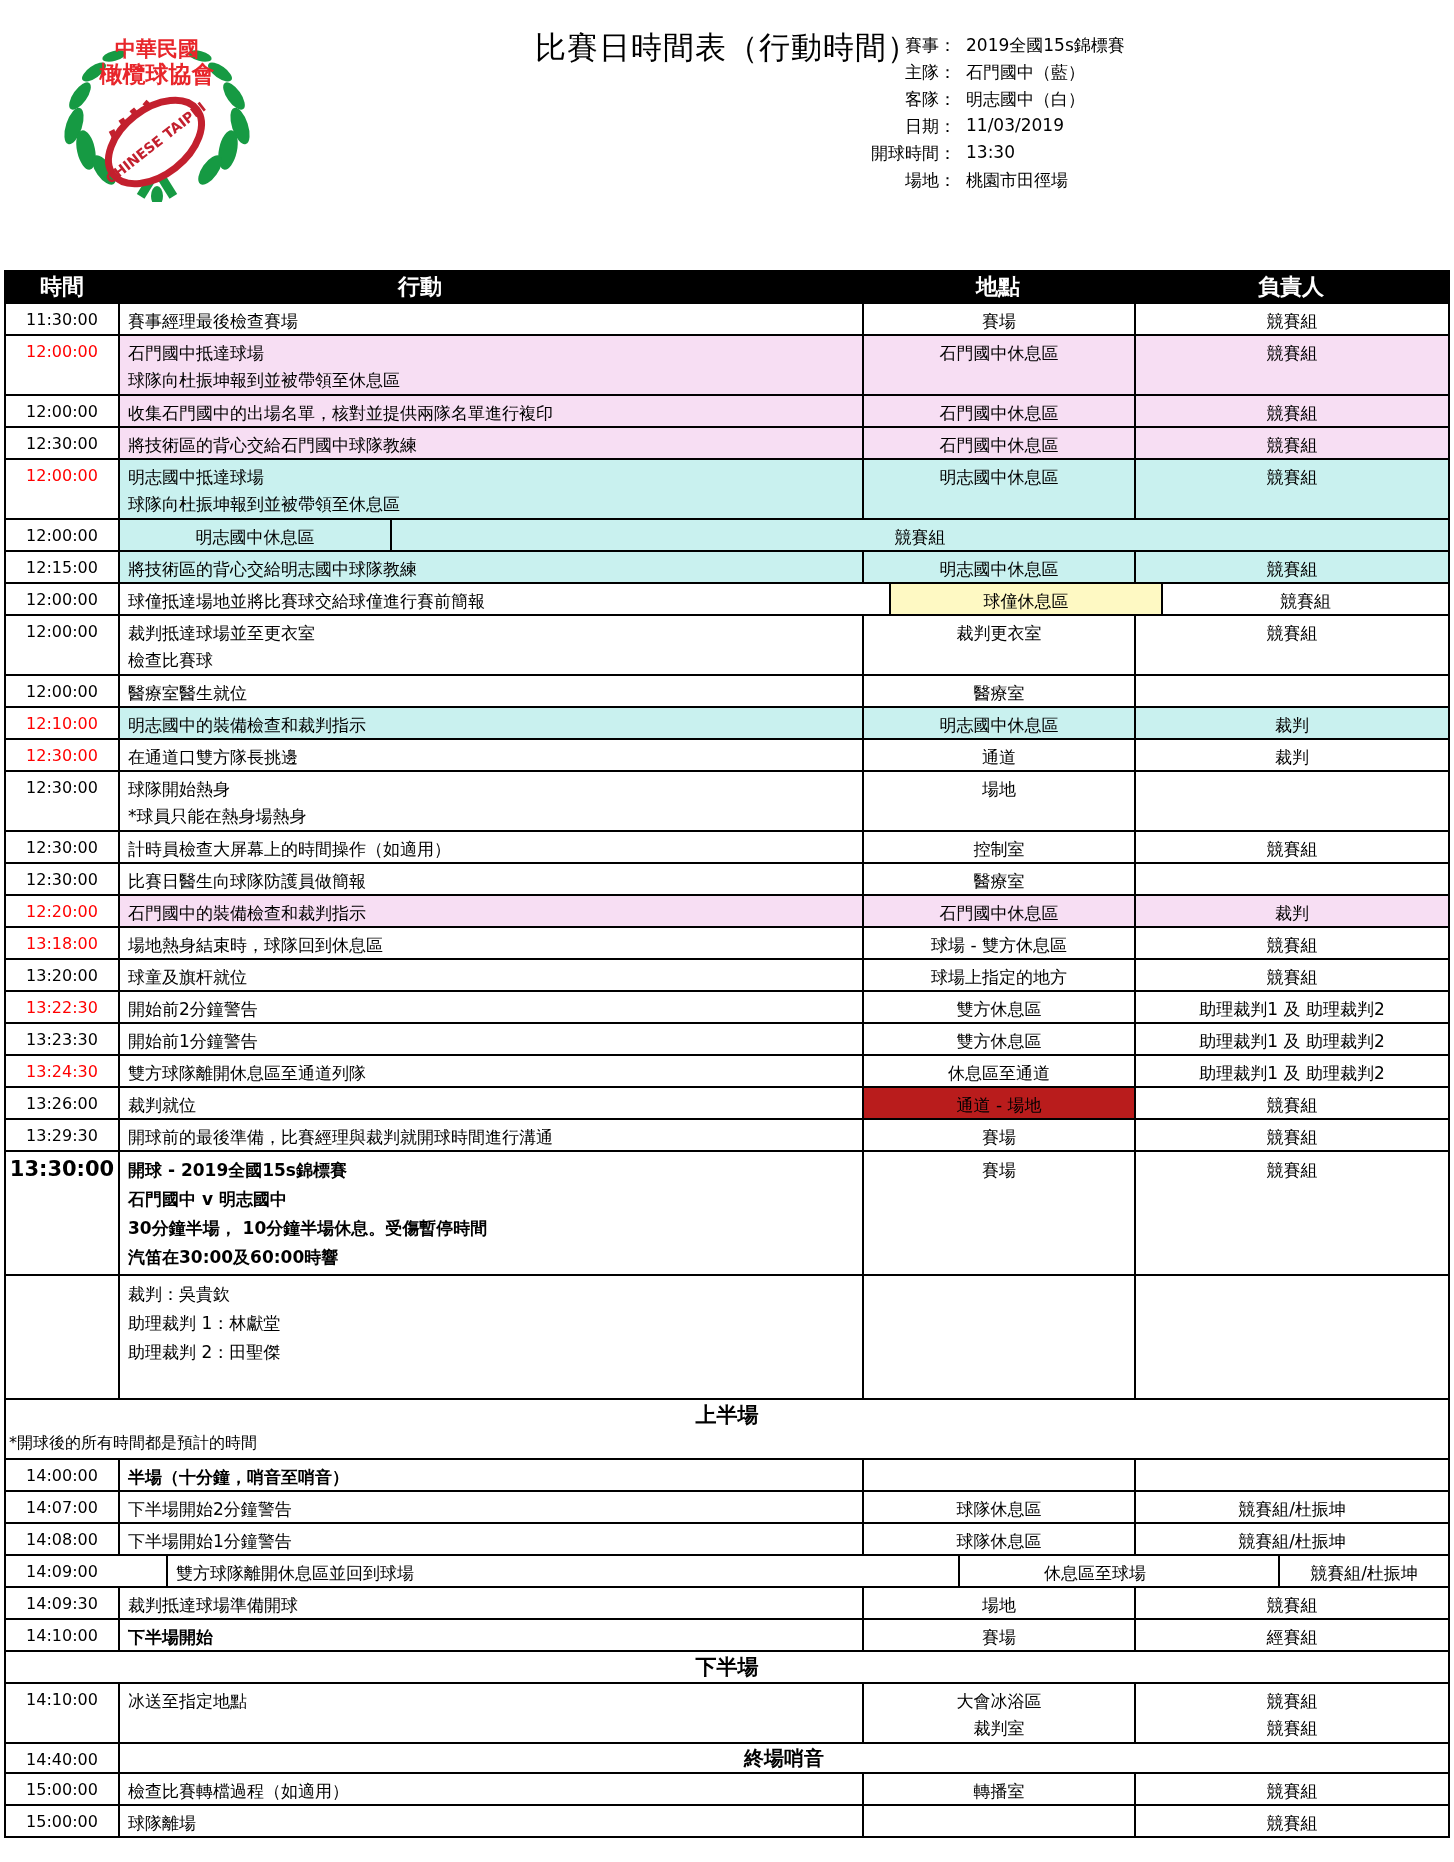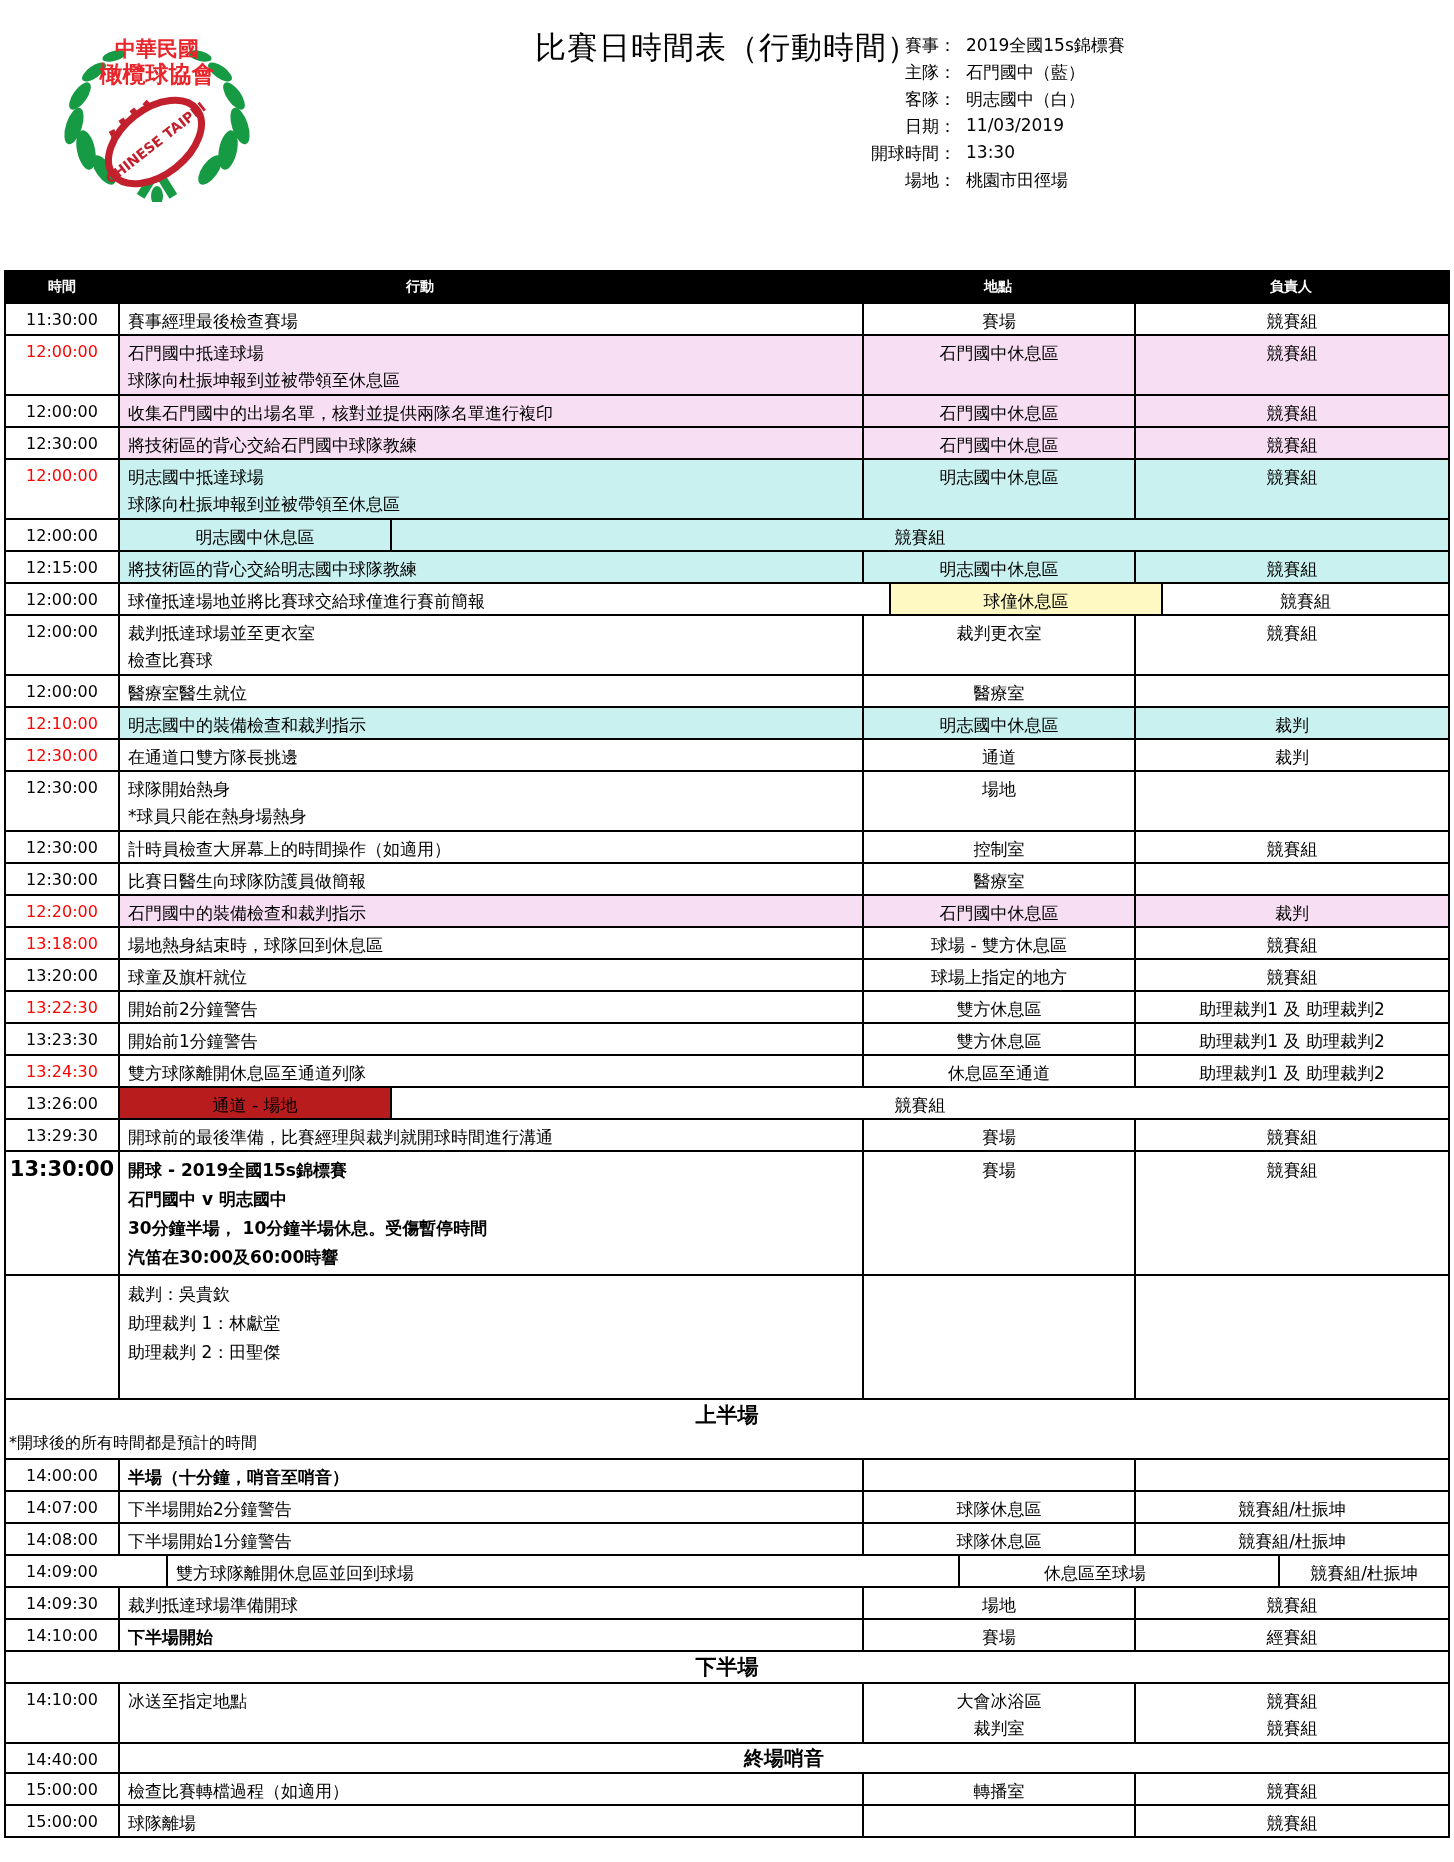--- a/index.html
+++ b/index.html
@@ -7,21 +7,21 @@
   .title{position:absolute;top:6px;left:0;width:1454px;text-align:center;font-size:31px;font-weight:500;letter-spacing:1px;}
   
   .logo{position:absolute;left:52px;top:30px;width:210px;height:172px;}
   
   .info{position:absolute;left:828px;top:34px;width:420px;}
   .info-row{display:flex;height:27px;align-items:flex-start;font-size:17px;}
   .info-label{width:128px;text-align:right;white-space:nowrap;}
   .info-value{margin-left:10px;white-space:nowrap;}
   
   .schedule{position:absolute;left:4px;top:270px;width:1446px;border:2px solid #000;box-sizing:border-box;background:#fff;}
-  .hrow{display:flex;background:#000;color:#fff;height:30px;font-weight:bold;font-size:14px;}
+  .hrow{display:flex;background:#000;color:#fff;height:30px;font-weight:bold;font-size:22px;}
   .hcell{display:flex;align-items:center;justify-content:center;box-sizing:border-box;}
   .h-time{width:112px;}
   .h-action{width:744px;padding-right:140px;}
   .h-loc{width:272px;}
   .h-resp{flex:1;}
   .srow{display:flex;border-top:2px solid #000;box-sizing:border-box;background:#fff;}
   .srow.no-top{border-top:none;}
   .cell{box-sizing:border-box;overflow:hidden;}
   .cell + .cell{border-left:2px solid #000;}
   .c-time{width:112px;text-align:center;font-size:16px;padding-top:5px;line-height:22px;}
@@ -350,20 +350,23 @@
         </div>
         <div class="cell c-loc" style="background: rgb(255, 255, 255);">
           <div>休息區至通道</div>
         </div>
         <div class="cell c-resp" style="background: rgb(255, 255, 255);">
           <div>助理裁判1 及 助理裁判2</div>
         </div>
       </div>
       <div class="srow" style="height: 32px;">
         <div class="cell c-time">13:26:00</div>
+        <div class="cell c-action" style="background: rgb(255, 255, 255);">
+          <div>裁判就位</div>
+        </div>
         <div class="cell c-loc" style="background: #b91c1c;">
           <div>通道 - 場地</div>
         </div>
         <div class="cell c-resp" style="background: rgb(255, 255, 255);">
           <div>競賽組</div>
         </div>
       </div>
       <div class="srow" style="height: 32px;">
         <div class="cell c-time">13:29:30</div>
         <div class="cell c-action" style="background: rgb(255, 255, 255);">

